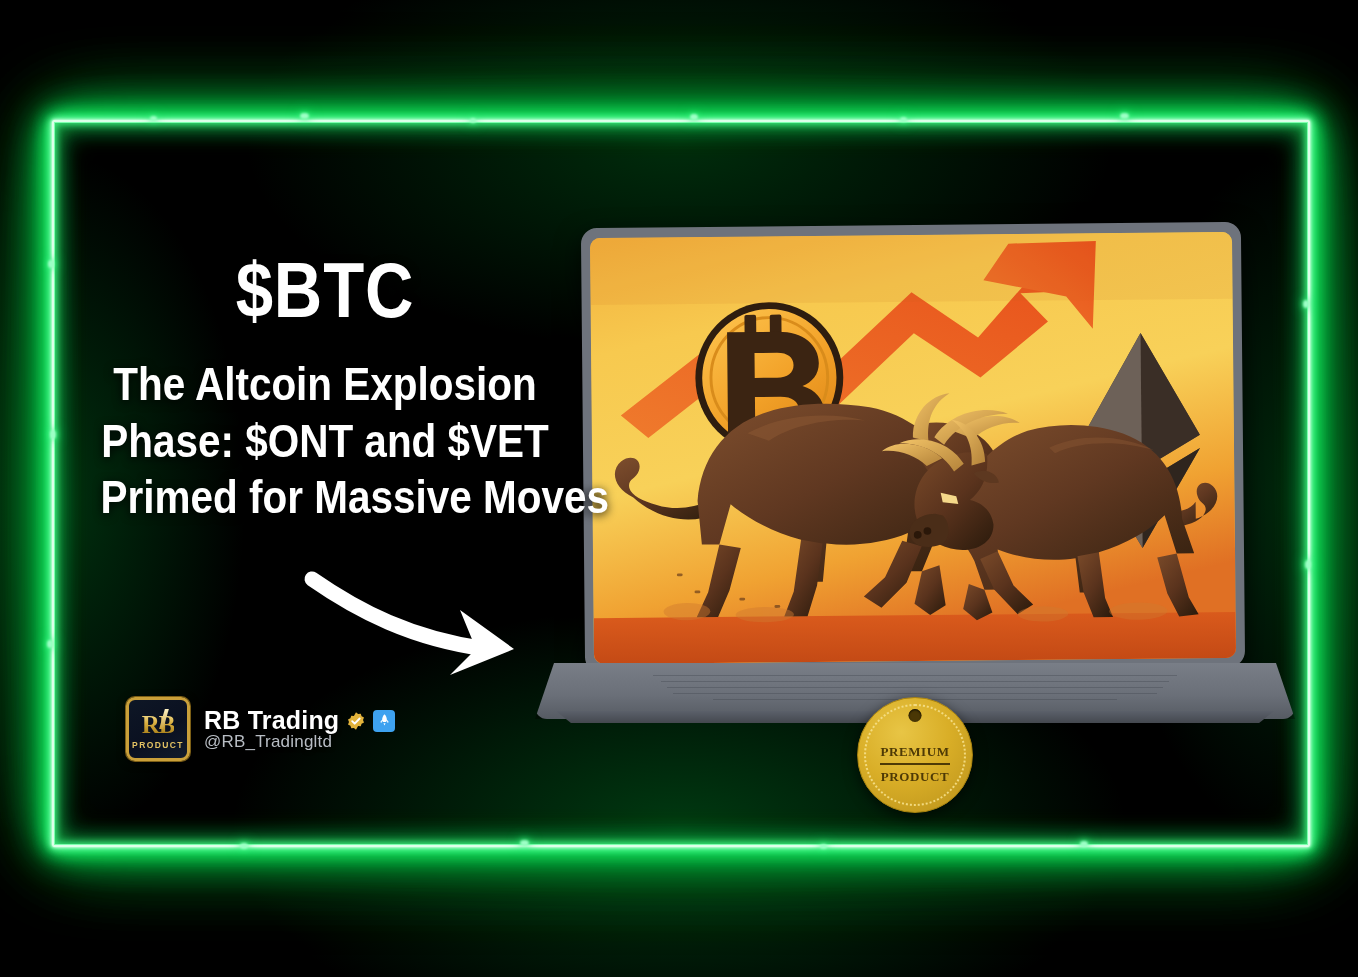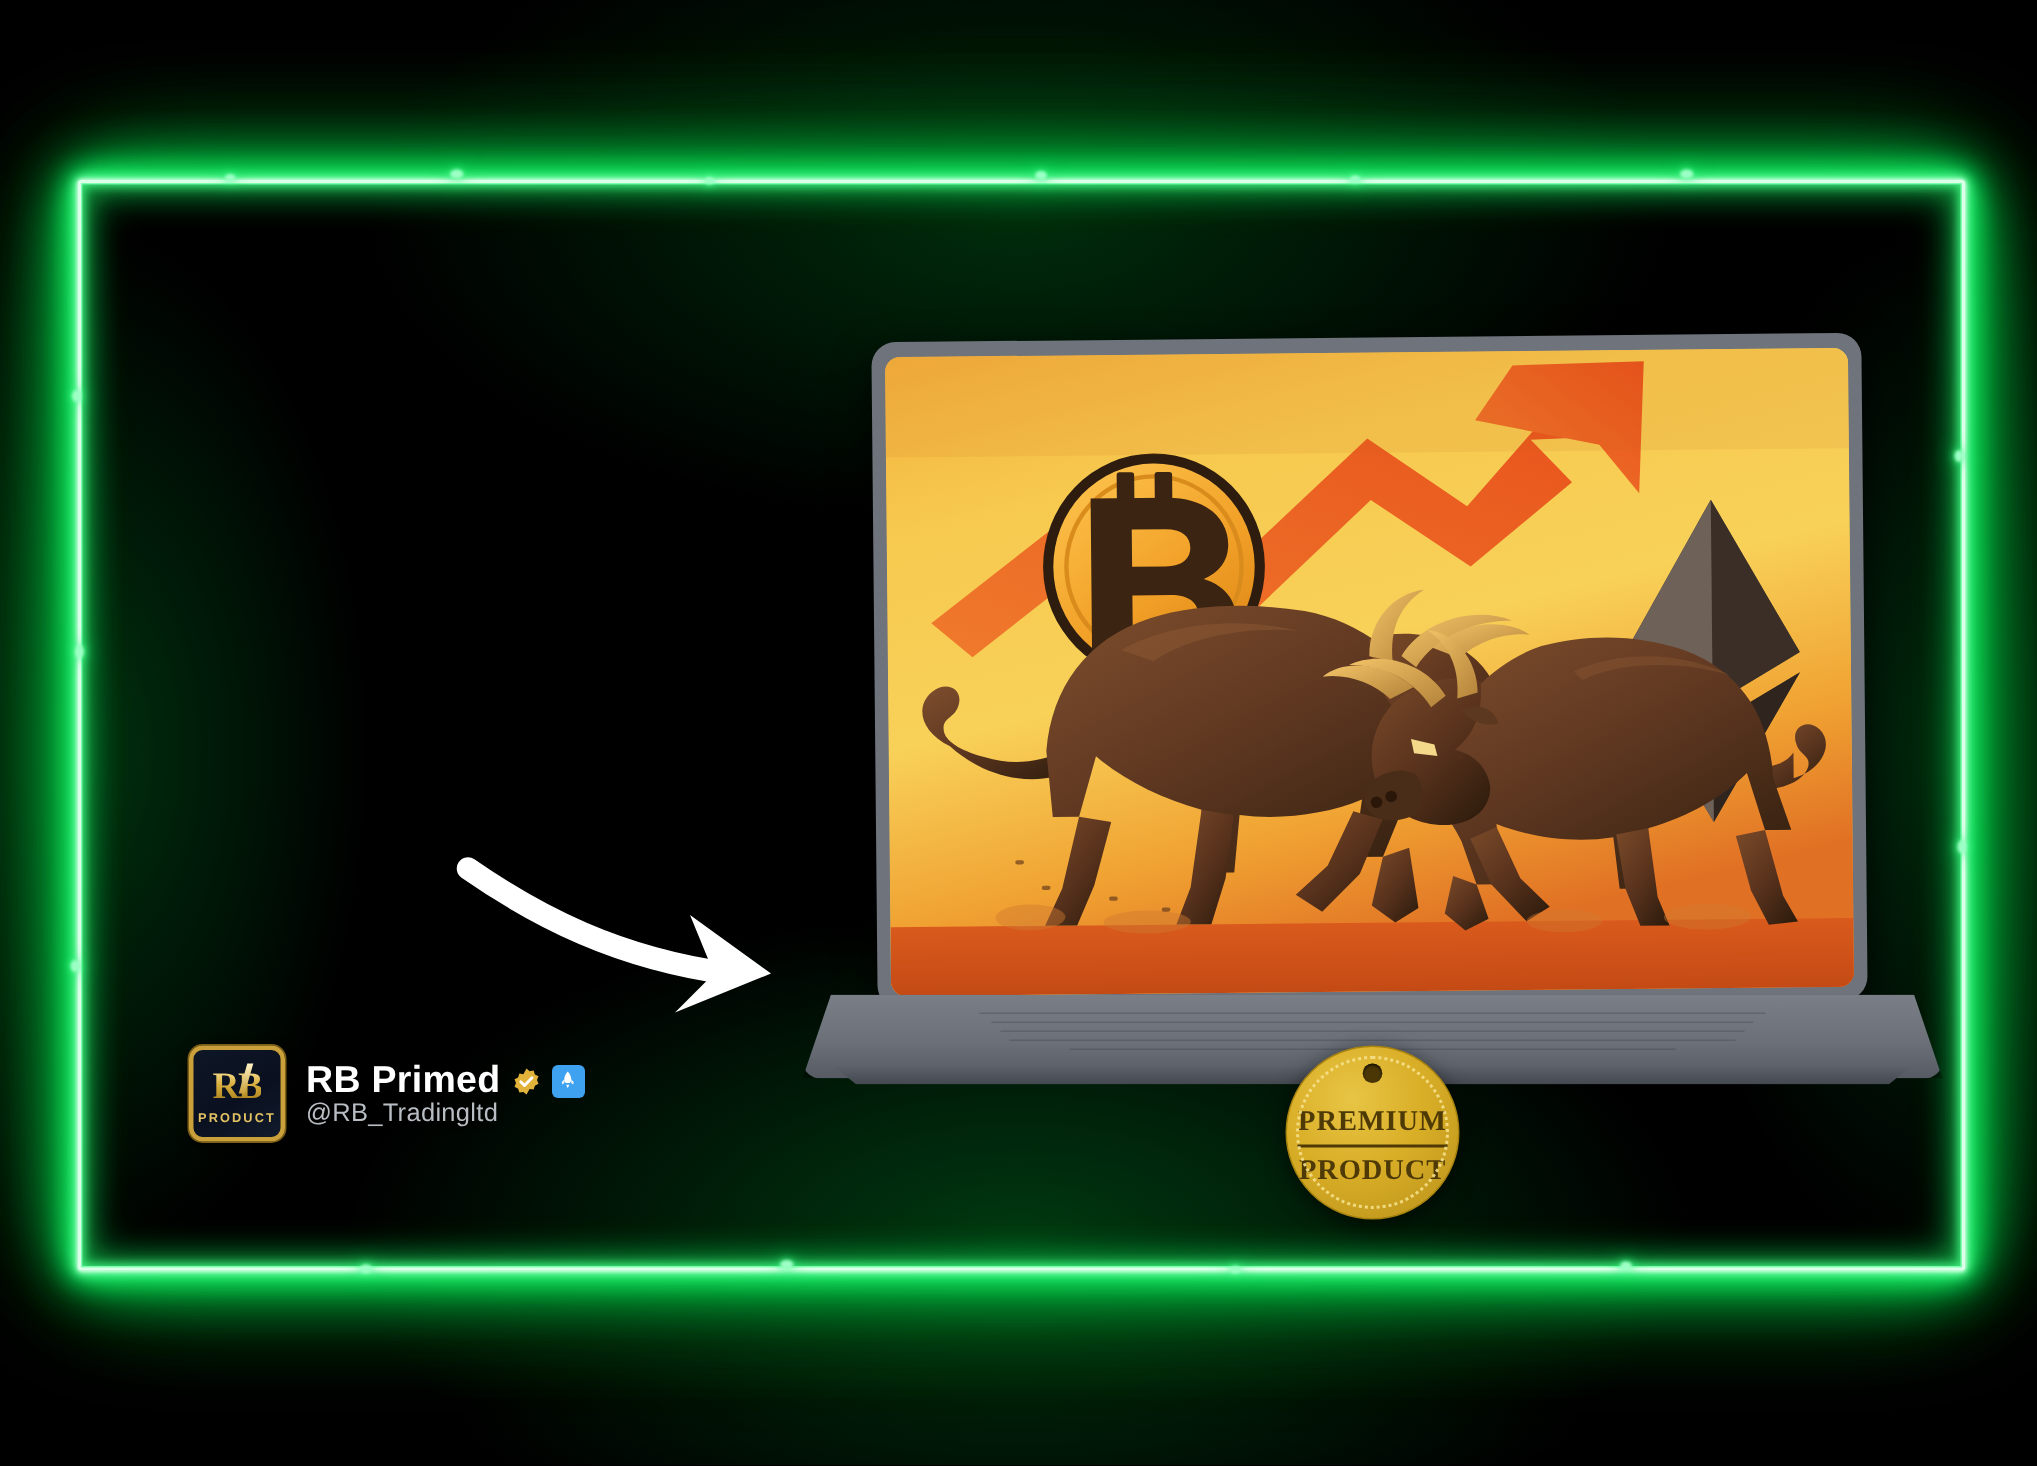--- a/index.html
+++ b/index.html
@@ -261,21 +261,21 @@
     left:50%; top:11px;
     transform:translateX(-50%);
     width:13px; height:13px;
     border-radius:50%;
     background:#4a3705;
     box-shadow:inset 0 1px 2px rgba(0,0,0,.8);
   }
   .tag-line {
     font-family:"Liberation Serif", serif;
     font-weight:700;
-    font-size:19px;
+    font-size:13px;
     letter-spacing:.6px;
     color:#4e3a06;
     line-height:1.35;
   }
   .tag-line.top { margin-top:18px; padding-bottom:2px; border-bottom:2px solid #4e3a06; }
   .tag-line.bot { margin-top:3px;text-align:right; }
 </style>
 </head>
 <body>
 
@@ -297,37 +297,45 @@
   <div class="spark" style="left:48px;top:260px;width:6px;height:8px;"></div>
   <div class="spark" style="left:50px;top:430px;width:6px;height:9px;"></div>
   <div class="spark" style="left:47px;top:640px;width:6px;height:8px;"></div>
   <div class="spark" style="left:1303px;top:300px;width:6px;height:8px;"></div>
   <div class="spark" style="left:1305px;top:560px;width:6px;height:9px;"></div>
   <div class="spark" style="left:240px;top:843px;width:8px;height:6px;"></div>
   <div class="spark" style="left:520px;top:840px;width:9px;height:6px;"></div>
   <div class="spark" style="left:820px;top:844px;width:7px;height:5px;"></div>
   <div class="spark" style="left:1080px;top:841px;width:8px;height:6px;"></div>
 
+  <div class="text-col">
+    <div class="ticker">$BTC</div>
+    <div class="headline">
+      <span class="hl-line">The Altcoin Explosion</span>
+      <span class="hl-line">Phase: $ONT and $VET</span>
+      <span class="hl-line">Primed for Massive Moves</span>
+    </div>
+  </div>
 
   <div class="arrow">
     <svg viewBox="0 0 270 120" xmlns="http://www.w3.org/2000/svg">
       <path d="M12,14 C58,46 112,74 186,84 L186,84" stroke="#ffffff" stroke-width="15" fill="none" stroke-linecap="round"></path>
       <path d="M160,45 L214,84 L150,110 L176,84 Z" fill="#ffffff"></path>
     </svg>
   </div>
 
   <div class="brand">
     <div class="brand-logo">
       <div class="slash"></div>
       <div class="rb">RB</div>
       <div class="trading">PRODUCT</div>
     </div>
     <div class="brand-text">
       <div class="brand-name-row">
-        <span class="brand-name">RB Primed</span>
+        <span class="brand-name">RB Trading</span>
         <span class="verified-badge">
           <svg viewBox="0 0 24 24" width="20" height="20" xmlns="http://www.w3.org/2000/svg">
             <path d="M12 1.6l2.5 2.1 3.2-.5 1 3.1 2.9 1.5-1.2 3 1.2 3-2.9 1.5-1 3.1-3.2-.5L12 22.4 9.5 20.3l-3.2.5-1-3.1L2.4 16.2l1.2-3-1.2-3 2.9-1.5 1-3.1 3.2.5z" fill="#e2b33b"></path>
             <path d="M7.4 12.2l3 3 6-6.2" stroke="#ffffff" stroke-width="2.3" fill="none" stroke-linecap="round" stroke-linejoin="round"></path>
           </svg>
         </span>
         <span class="rocket-emoji">
           <svg viewBox="0 0 24 24" width="15" height="15" xmlns="http://www.w3.org/2000/svg">
             <path d="M12 2c2.6 2.6 3.9 6 3.9 10.1l-1.7 2.2H9.8l-1.7-2.2C8.1 8 9.4 4.6 12 2z" fill="#ffffff"></path>
             <path d="M8.1 10.6L5.6 13.4l.6 2.6 2.2-1.6z" fill="#eaf3fb"></path>

